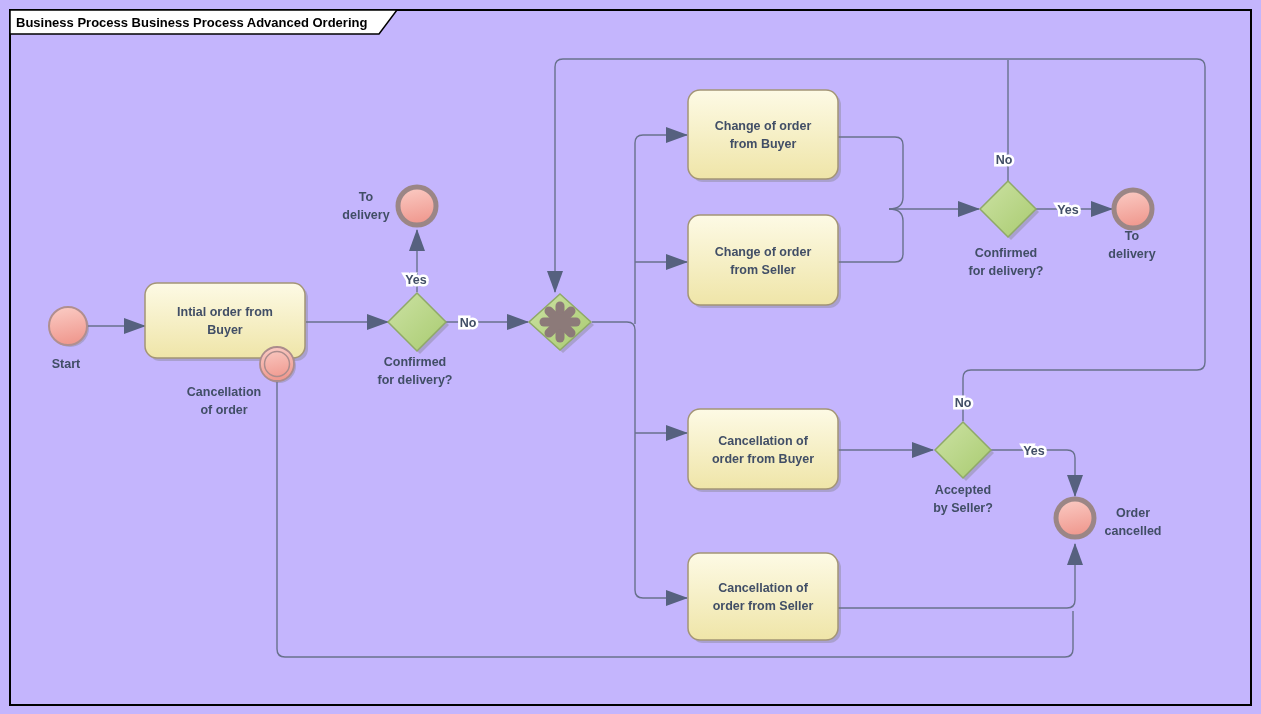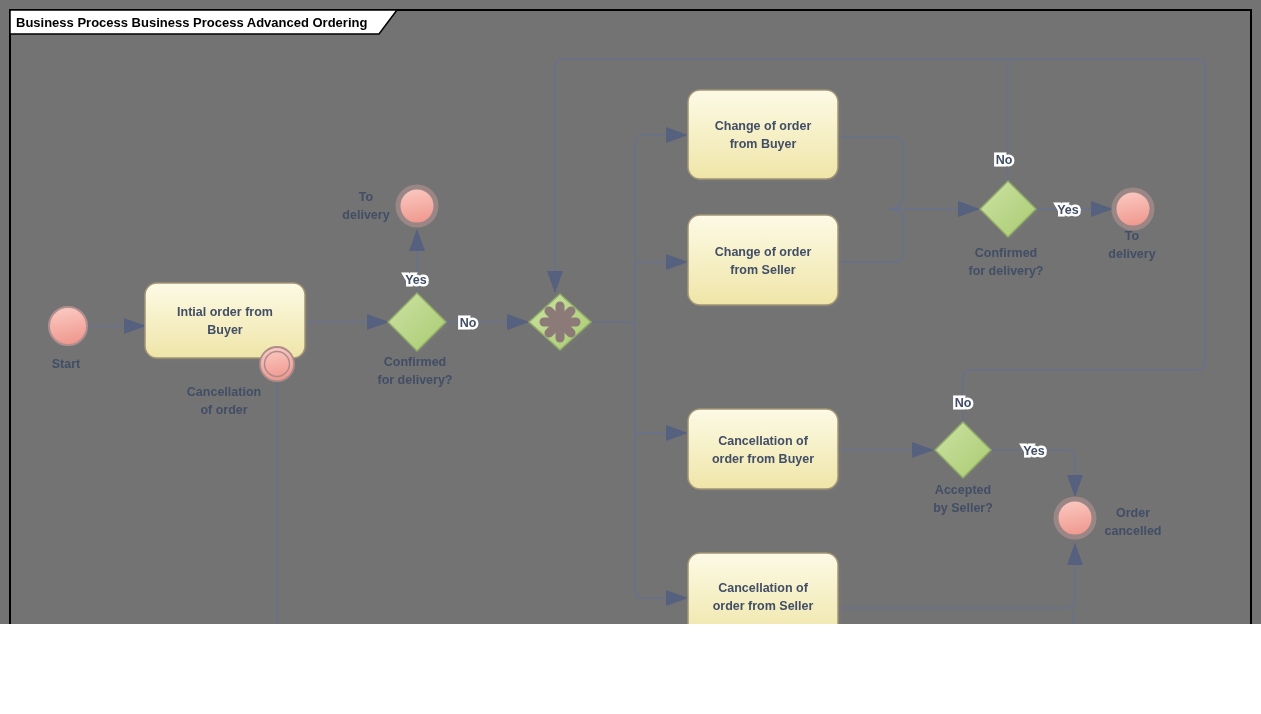--- a/index.html
+++ b/index.html
@@ -1,16 +1,16 @@
 <!DOCTYPE html>
 <html><head>
 <meta charset="utf-8">
 <style>
   html,body{margin:0;padding:0;background:#ffffff;}
-  .stage{position:relative;width:1261px;height:624px;overflow:hidden;background:#737373;}
+  .stage{position:relative;width:1261px;height:714px;overflow:hidden;background:#c4b5fd;}
   svg{font-family:"Liberation Sans",sans-serif;}
   text{font-weight:700;}
 </style>
 </head>
 <body>
 
 <div class="stage">
   <svg id="canvas" width="1261" height="714" viewBox="0 0 1261 714">
       <defs>
         <linearGradient id="gt" x1="0" y1="0" x2="0" y2="1">

